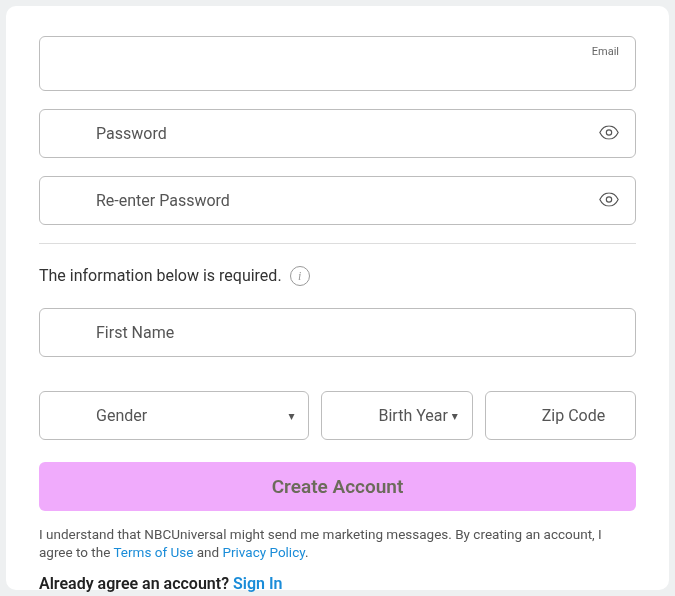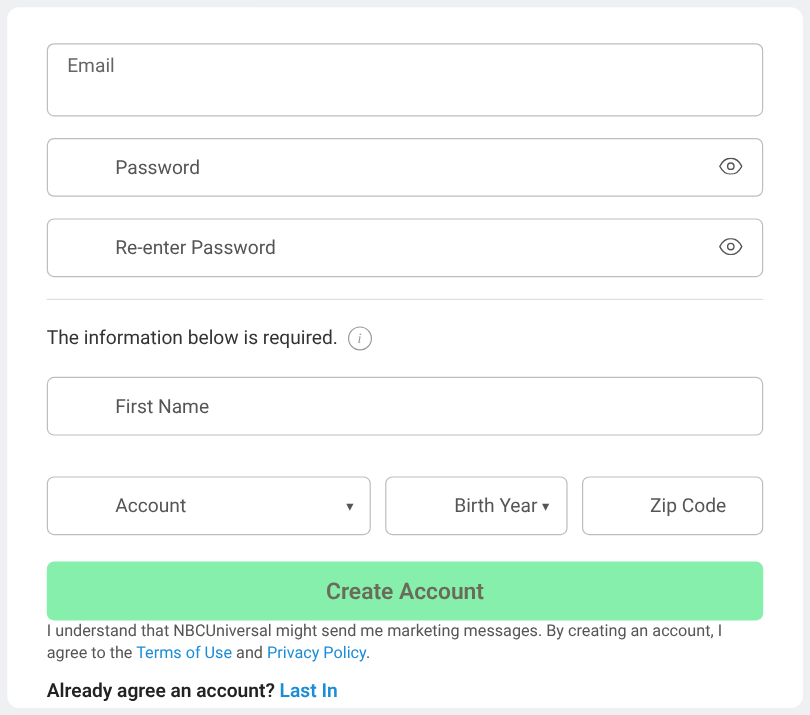--- a/index.html
+++ b/index.html
@@ -5,41 +5,41 @@
     * { box-sizing: border-box; margin: 0; padding: 0; font-family: -apple-system, BlinkMacSystemFont, "Segoe UI", Roboto, Helvetica, Arial, sans-serif; }
     body { background: #eef0f1; width: 675px; height: 596px; padding: 6px; }
     .card { background: #fff; border-radius: 10px; padding: 30px 33px 20px; height: 100%; }
     .field { border: 1px solid #bdbdbd; border-radius: 6px; position: relative; padding-left: 40px; }
     .field input, .field select {
       width: 100%; border: none; outline: none; background: transparent;
       font-size: 16px; color: #555; padding: 14px 16px; border-radius: 6px;
     }
     .field input::placeholder, .field select { color: #555; }
     .field.email-active { padding: 8px 16px 10px; }
-    .email-label { font-size: 16px; color: #666; display: block; margin-bottom: 2px; }
+    .email-label { font-size: 11px; color: #666; display: block; margin-bottom: 2px; text-align: right; }
     .field.email-active input { padding: 0; font-size: 15px; height: 20px; }
     .full { width: 100%; margin-bottom: 18px; }
     .eye { position: absolute; right: 16px; top: 50%; transform: translateY(-50%); color: #555; }
     .divider { border: none; border-top: 1px solid #ddd; margin: 12px 0 22px; }
     .info-row { display: flex; gap: 8px; margin-bottom: 22px; }
     .info-text { font-size: 16px; color: #333; }
     .info-icon { width: 20px; height: 20px; border: 1.5px solid #999; border-radius: 50%; display: flex; align-items: center; justify-content: center; color: #999; font-size: 12px; font-style: italic; font-family: serif; }
     .row2 { display: flex; margin-bottom: 34px; }
     .row2 > .field { flex: 1; }
     .row3 { display: flex; gap: 12px; margin-bottom: 22px; }
     .row3 .gender { flex: 1.15; }
     .row3 .birth  { flex: 0.55; }
     .row3 .zip    { flex: 0.55; }
     .row3 .field { position: relative; }
     .caret { position: absolute; right: 14px; top: 50%; transform: translateY(-50%); color: #555; font-size: 12px; pointer-events: none; }
     .select-display { padding: 14px 16px; font-size: 16px; color: #555; cursor: pointer; }
     .create-btn {
-      width: 100%; background: #86efac; border: none; border-radius: 6px;
+      width: 100%; background: #f0abfc; border: none; border-radius: 6px;
       padding: 13px; font-size: 19px; font-weight: 600; color: #6b6b5a;
-      cursor: pointer; 
+      cursor: pointer; margin-bottom: 14px;
     }
     .legal { font-size: 13.5px; color: #555; line-height: 1.35; margin-bottom: 13px; }
     .legal a { color: #1a8cd8; text-decoration: none; }
     .signin-row { font-size: 16px; font-weight: 600; color: #222; }
     .signin-row a { color: #1a8cd8; text-decoration: none; font-weight: 600; }
     @keyframes blink { 50% { opacity: 0; } }
   </style>
 </head>
 <body>
 
@@ -78,35 +78,35 @@
   </div>
 
   <div class="row2">
     <div class="field">
       <input type="text" placeholder="First Name" style="">
     </div>
   </div>
 
   <div class="row3">
     <div class="field gender">
-      <div class="select-display">Account</div>
+      <div class="select-display">Gender</div>
       <span class="caret">▾</span>
     </div>
     <div class="field birth">
       <div class="select-display">Birth Year</div>
       <span class="caret">▾</span>
     </div>
     <div class="field zip">
       <input type="text" placeholder="Zip Code" style="">
     </div>
   </div>
 
   <button class="create-btn">Create Account</button>
 
   <p class="legal">
     <span>I understand that NBCUniversal might send me marketing messages. By creating an account, I agree to the </span><a href="#">Terms of Use</a><span> and </span><a href="#">Privacy Policy</a><span>.</span>
   </p>
 
   <p class="signin-row">
-    <span>Already agree an account? </span><a href="#">Last In</a>
+    <span>Already agree an account? </span><a href="#">Sign In</a>
   </p>
 
 </div>
 
 </body></html>

